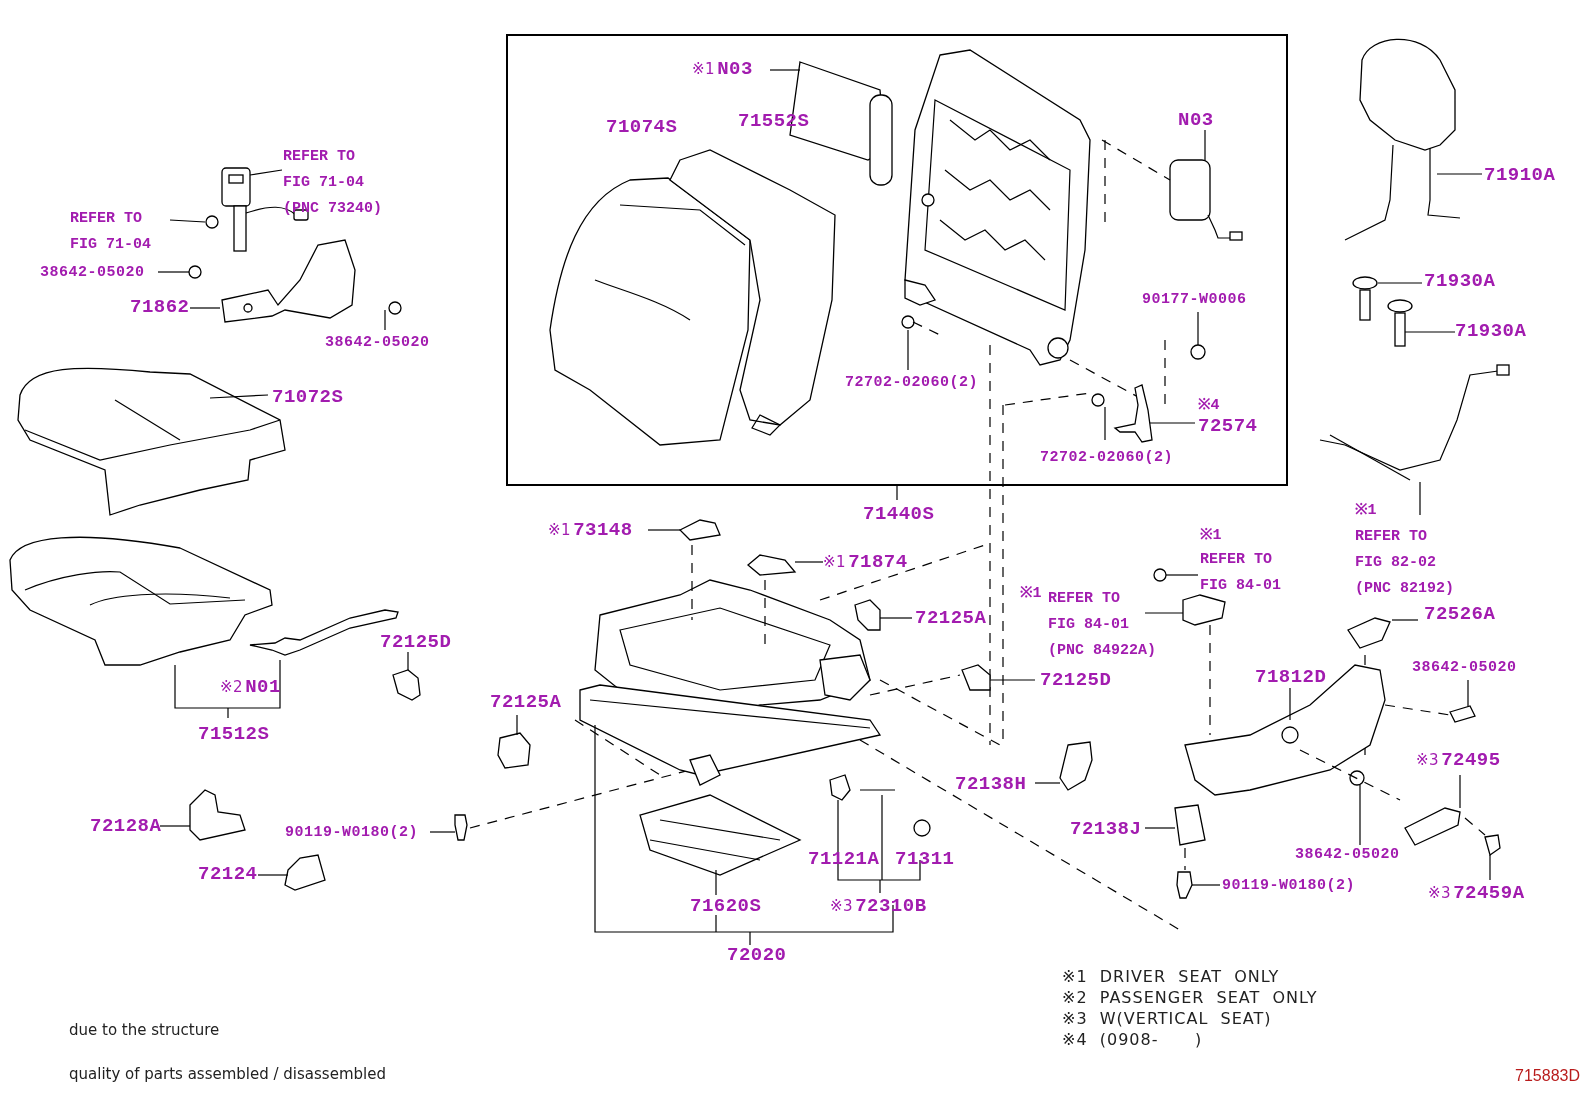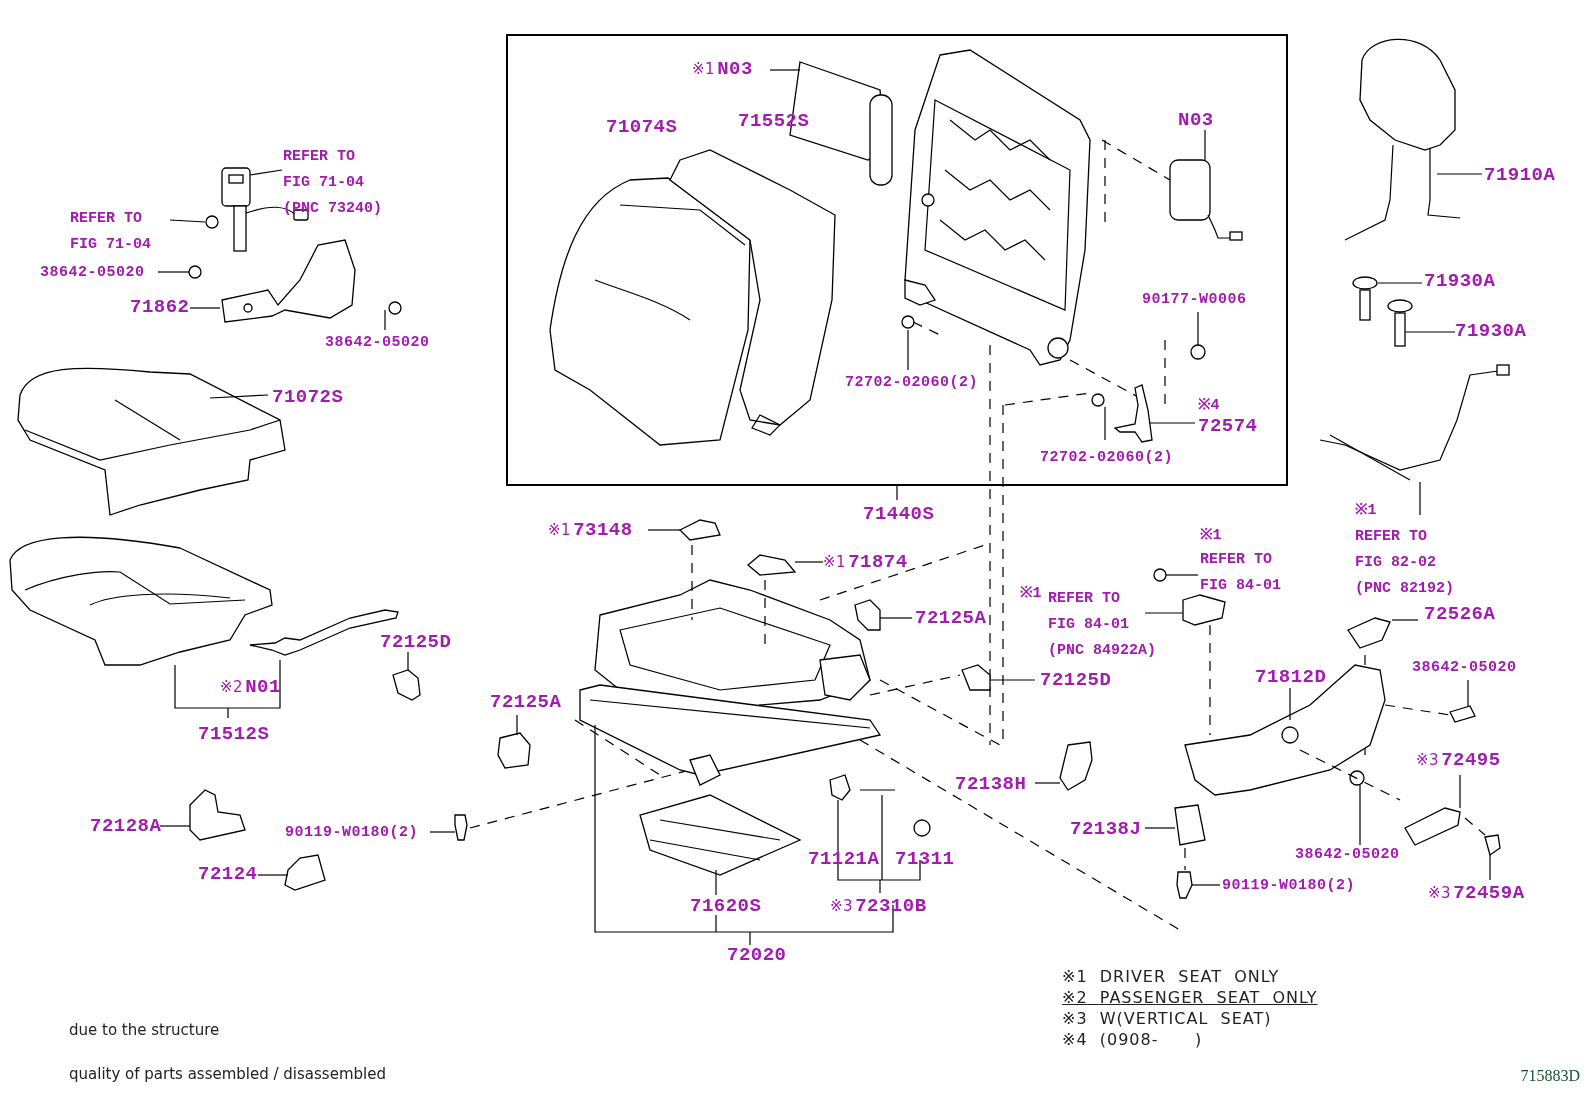--- a/index.html
+++ b/index.html
@@ -5,21 +5,21 @@
   html, body { margin:0; padding:0; background:#ffffff; }
   body { width:1592px; height:1099px; position:relative; overflow:hidden; font-family:"DejaVu Sans Mono", monospace; color:#000; }
   #stage { position:absolute; left:0; top:0; width:1592px; height:1099px; }
   .lbl { position:absolute; font-family:"Liberation Mono","DejaVu Sans Mono",monospace; font-weight:bold; white-space:nowrap; line-height:1; color:#a21caf; }
   .pn { font-size:19px; letter-spacing:0.5px; }
   .pn-sm { font-size:15px; letter-spacing:0.5px; }
   .ref { font-size:15px; line-height:26px; white-space:pre; }
   .mark { font-weight:normal; font-family:"DejaVu Sans",sans-serif; font-size:15px; margin-right:2px; }
   .note { position:absolute; font-family:"DejaVu Sans",sans-serif; font-size:15px; line-height:22px; white-space:nowrap; color:#222; }
   .legend { position:absolute; font-family:"DejaVu Sans",sans-serif; font-size:16px; line-height:21px; letter-spacing:1px; white-space:pre; color:#222; }
-  .figno { position:absolute; right:12px; bottom:14px; font-family:Liberation Serif, serif; font-size:16px; color:#14532d; }
+  .figno { position:absolute; right:12px; bottom:14px; font-family:Liberation Sans, sans-serif; font-size:16px; color:#b91c1c; }
   svg { position:absolute; left:0; top:0; }
   .part { fill:#fff; stroke:#000; stroke-width:1.3; }
   .ln { stroke:#000; stroke-width:1.2; fill:none; }
   .dash { stroke:#000; stroke-width:1.2; fill:none; stroke-dasharray:10 8; }
   .box { fill:none; stroke:#000; stroke-width:2; }
 </style>
 </head>
 <body>
 
 <div id="stage">
@@ -286,20 +286,20 @@
 <div class="lbl pn-sm" style="left:1412px;top:660px;">38642-05020</div>
 <div class="lbl pn-sm" style="left:1295px;top:847px;">38642-05020</div>
 <div class="lbl pn" style="left:1398px;top:751px;margin-left:18px;"><span class="mark">※3</span><span>72495</span></div>
 <div class="lbl pn" style="left:1428px;top:884px;"><span class="mark">※3</span><span>72459A</span></div>
 
 <div class="note" style="left:69px;top:1019px;">due to the structure</div>
 <div class="note" style="left:69px;top:1063px;">quality of parts assembled / disassembled</div>
 
 <div style="position:absolute;left:1062px;top:966px;">
   <div class="legend" style="position:relative;"><span>※1</span>  <span>DRIVER  SEAT  ONLY</span></div>
-  <div class="legend" style="position:relative;text-decoration:underline;"><span>※2</span>  <span>PASSENGER  SEAT  ONLY</span></div>
+  <div class="legend" style="position:relative;"><span>※2</span>  <span>PASSENGER  SEAT  ONLY</span></div>
   <div class="legend" style="position:relative;"><span>※3</span>  <span>W(VERTICAL  SEAT)</span></div>
   <div class="legend" style="position:relative;"><span>※4</span>  <span>(0908-      )</span></div>
 </div>
 
 <div class="figno">715883D</div>
 
 </div>
 
 </body></html>

